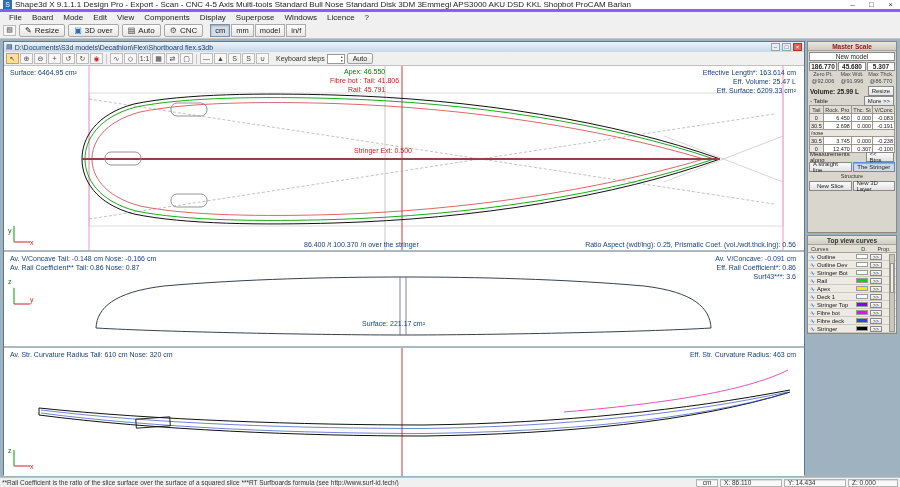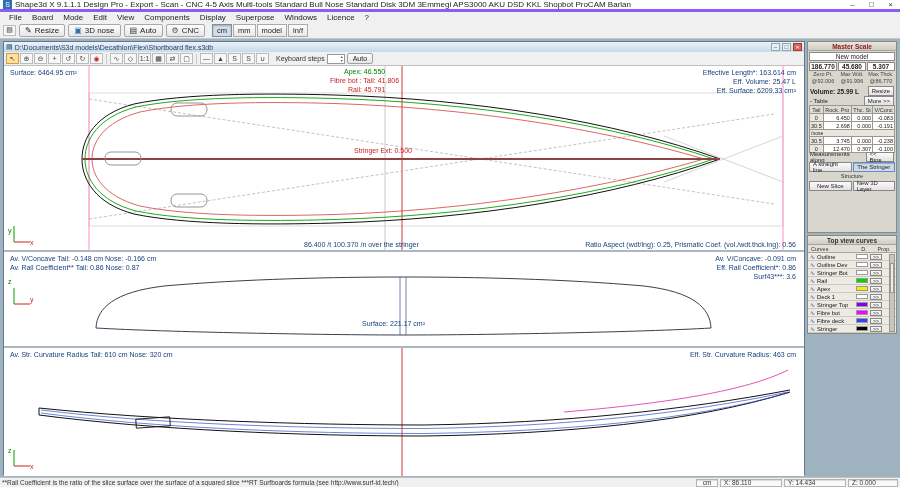--- a/index.html
+++ b/index.html
@@ -138,21 +138,21 @@
   </div>
 
   <div class="toolbar">
     <span class="ico">▧</span>
     <span class="tbtn">
       <span class="tico">✎</span>
       <span>Resize</span>
     </span>
     <span class="tbtn">
       <span class="tico ico3d">▣</span>
-      <span>3D nose</span>
+      <span>3D over</span>
     </span>
     <span class="tbtn">
       <span class="tico">▤</span>
       <span>Auto</span>
     </span>
     <span class="tbtn">
       <span class="tico icocnc">⚙</span>
       <span>CNC</span>
     </span>
     <span class="unitgrp">

